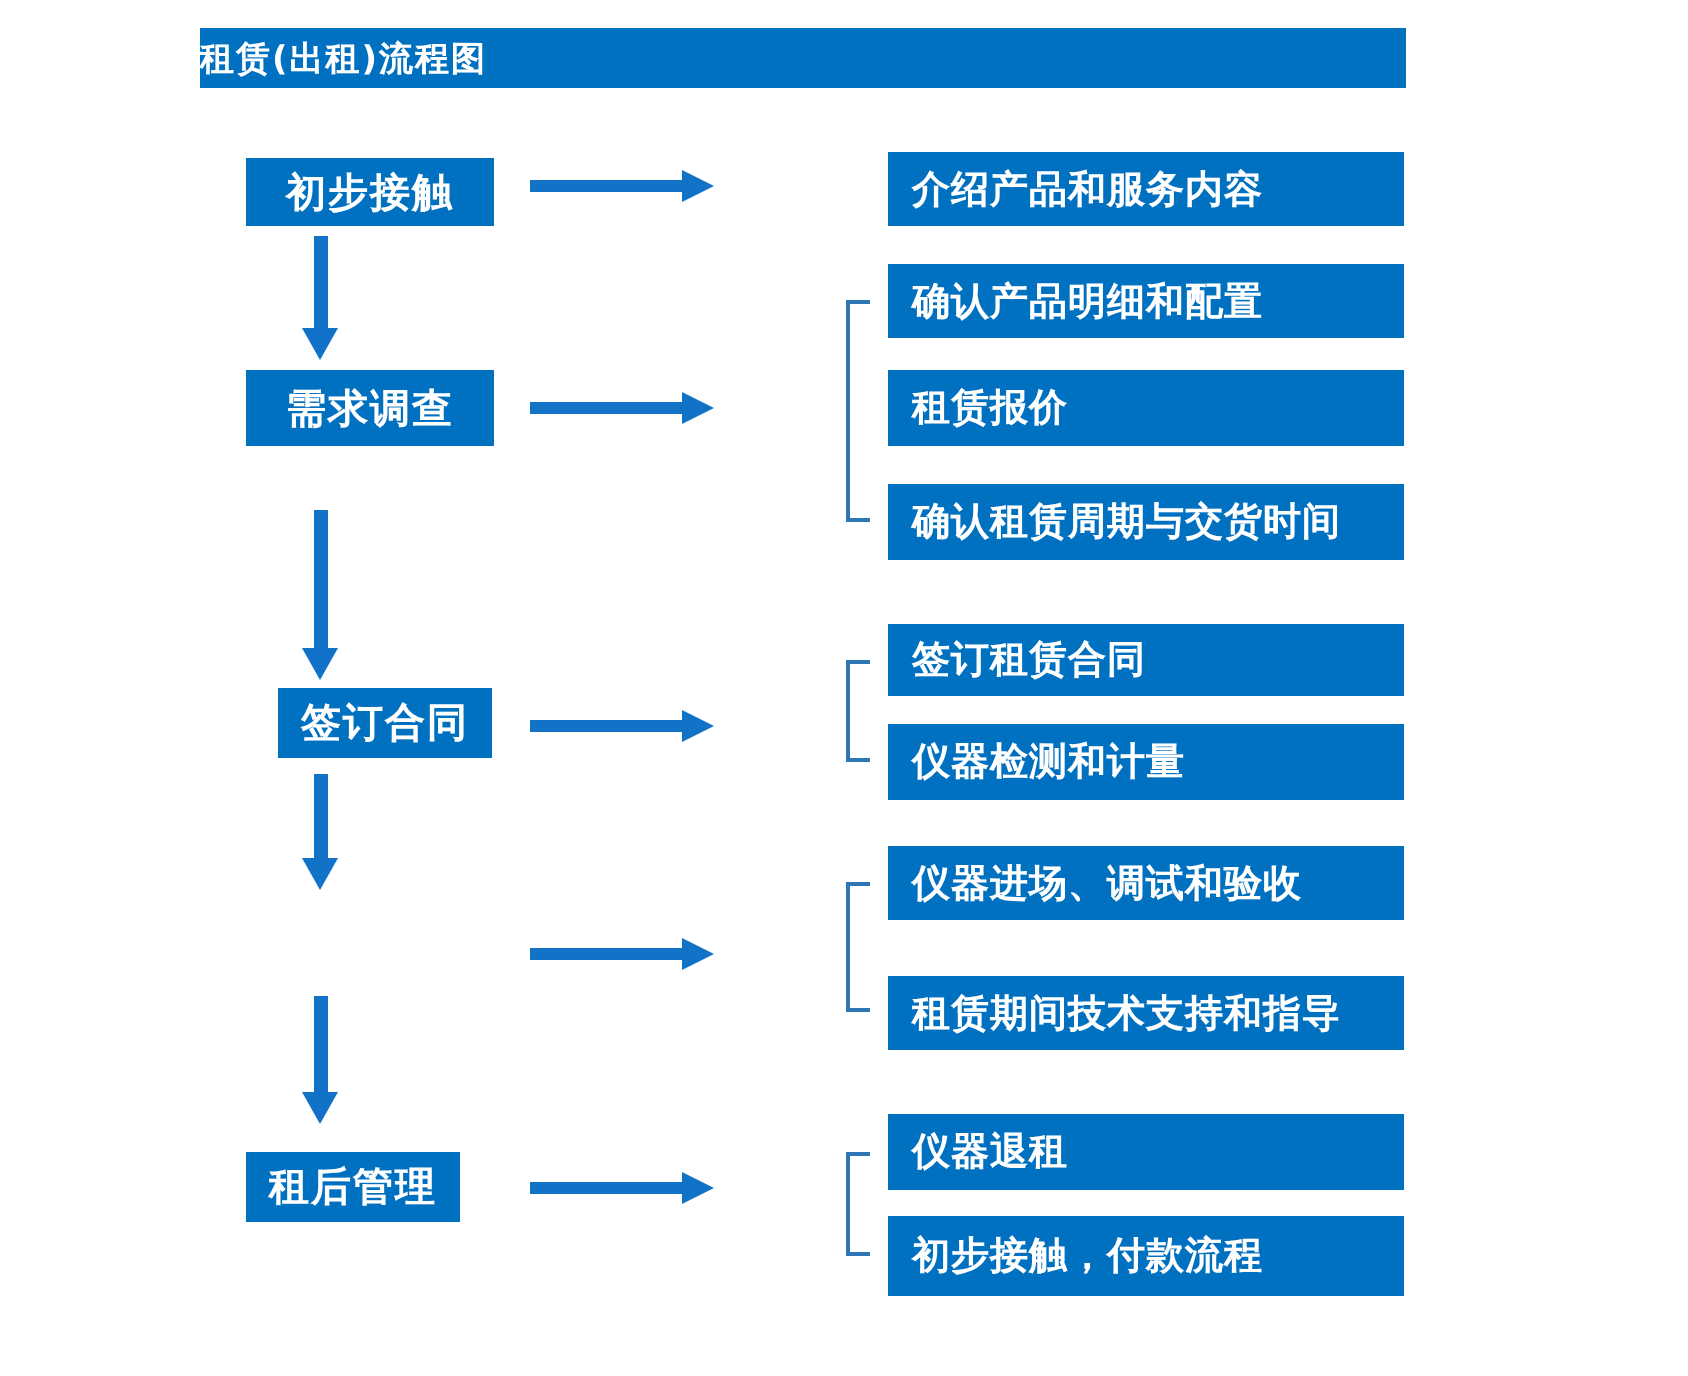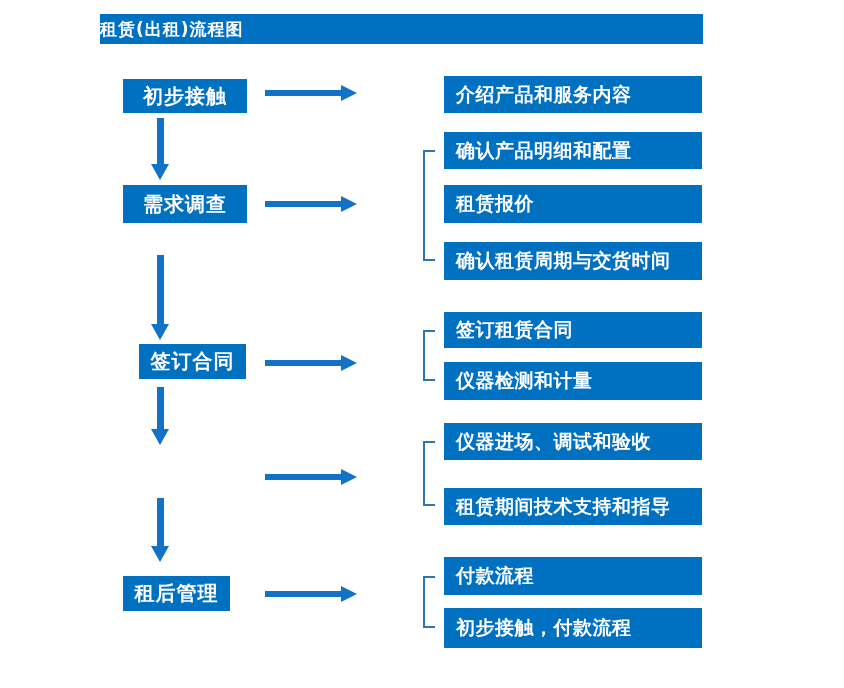--- a/index.html
+++ b/index.html
@@ -96,21 +96,21 @@
   </div>
 
   <div class="rbox" style="top:488px;height:37px">
     <span>租赁期间技术支持和指导</span>
   </div>
   <div class="rbox" style="top:423px;height:37px">
     <span>仪器进场、调试和验收</span>
   </div>
 
   <div class="rbox" style="top:557px;height:38px">
-    <span>付款流程</span>
+    <span>仪器退租</span>
   </div>
   <div class="rbox" style="top:608px;height:40px">
     <span>初步接触，付款流程</span>
   </div>
 
   <div class="harrow" style="left:265px;top:85px">
     <div class="stem"></div>
     <div class="head"></div>
   </div>
   <div class="harrow" style="left:265px;top:196px">

